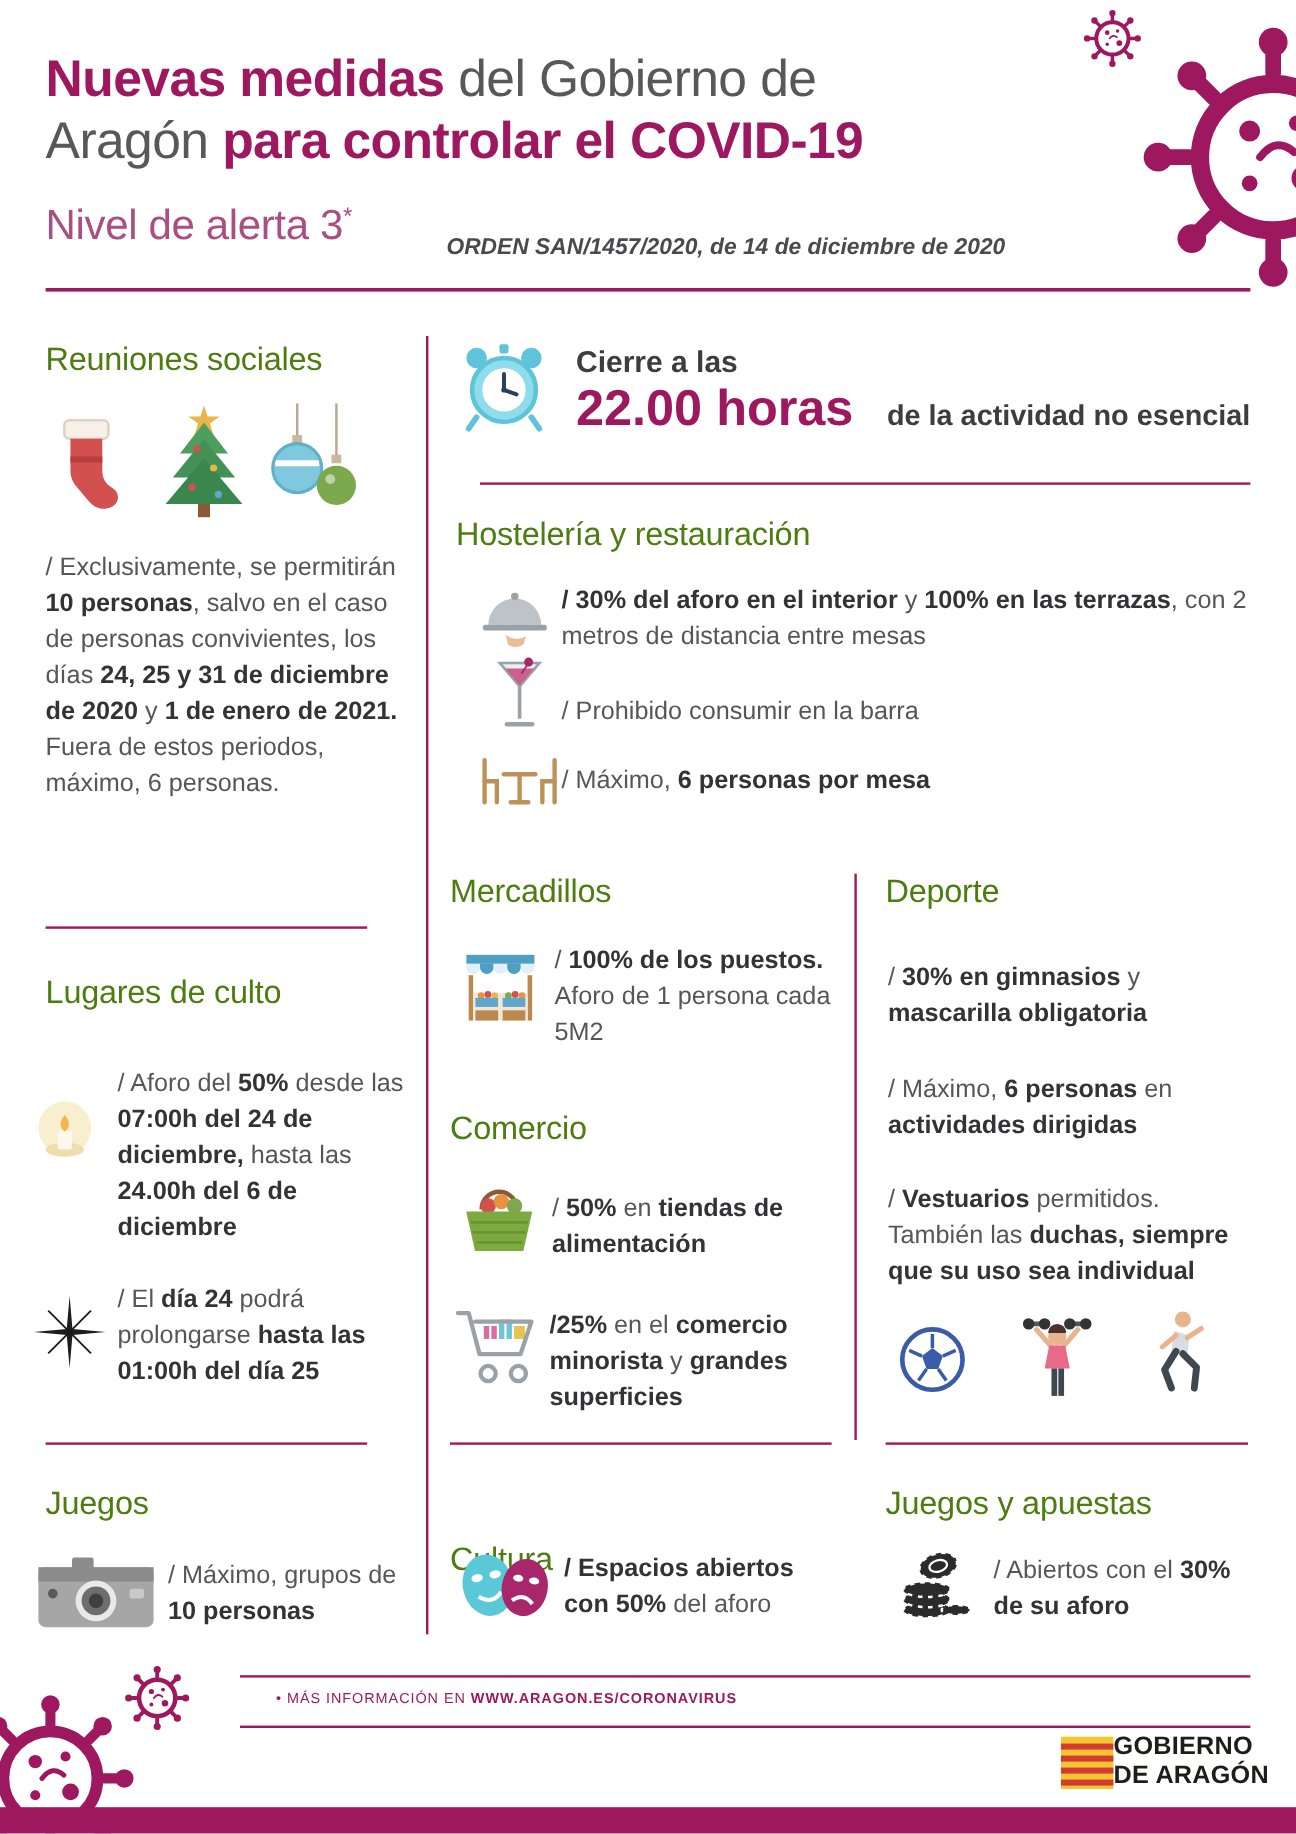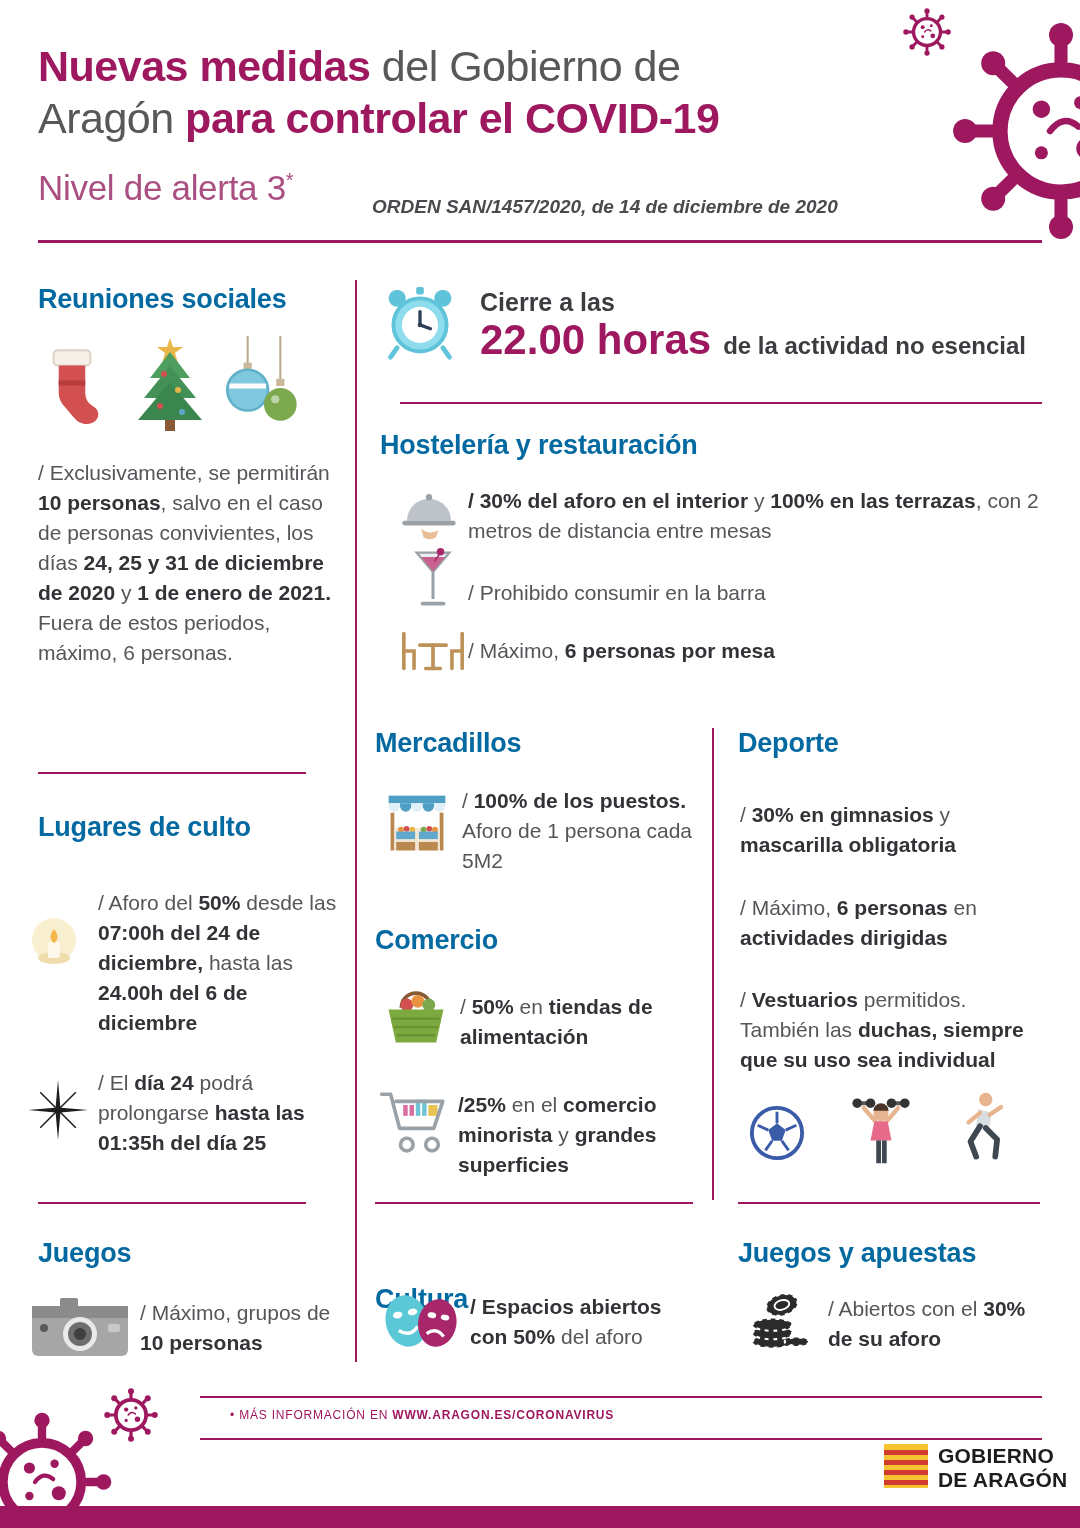--- a/index.html
+++ b/index.html
@@ -9,26 +9,26 @@
     background:#ffffff;overflow:hidden;
     font-family:"Liberation Sans","DejaVu Sans",sans-serif;color:#55555a;
   }
   .abs{position:absolute}
   .title{font-size:43px;line-height:1.22;font-weight:700;letter-spacing:-.5px;white-space:nowrap}
   .mag{color:#9e185f;font-weight:700}
   .gry{color:#58585a;font-weight:400}
   .alert{font-size:35px;color:#aa4f81;letter-spacing:-.3px}
   .alert sup{font-size:20px}
   .order{font-size:19px;font-style:italic;font-weight:700;color:#4a4a4e}
-  .h{font-size:27px;font-weight:700;color:#0369a1;letter-spacing:-.2px}
+  .h{font-size:27px;font-weight:400;color:#4d7c0f;letter-spacing:-.2px}
   .body{font-size:21px;line-height:1.43;color:#55555a}
   .b{font-weight:700;color:#323237}
   .rule{position:absolute;background:#9e185f}
   .banner1{font-size:25px;font-weight:700;color:#3c3c41}
-  .banner2{display:flex;align-items:baseline;gap:12px;white-space:nowrap}
+  .banner2{display:flex;align-items:baseline;gap:28px;white-space:nowrap}
   .banner2 .time{font-size:42px;font-weight:700;color:#9e185f}
   .banner2 .rest{font-size:24px;font-weight:700;color:#3c3c41}
   .finfo{font-size:12px;letter-spacing:.8px;color:#9e185f;white-space:nowrap}
   .finfo .b{color:#9e185f}
   .logo-text{font-size:21px;font-weight:700;line-height:1.12;color:#1d1d1b;letter-spacing:.2px}
   .bottom-bar{position:absolute;left:0;top:1506px;width:1080px;height:22px;background:#9e185f}
   svg{display:block}
 </style>
 </head>
 <body>
@@ -134,21 +134,21 @@
     <path d="M32 17 q7 9 0 14 q-7 -5 0 -14" fill="#f2b64a"></path>
   </svg>
   <div class="abs body" style="left:98px;top:888px;width:248px"><span>/ Aforo del </span><span class="b">50%</span><span>  desde las </span><span class="b">07:00h del 24 de diciembre,</span><span> hasta las </span><span class="b">24.00h del 6 de diciembre</span></div>
 
   <svg class="abs" style="left:28px;top:1080px" width="60" height="60" viewBox="0 0 64 64">
     <polygon points="32,0 34.8,32 32,64 29.2,32" fill="#1d1d1d"></polygon>
     <polygon points="0,32 32,29.2 64,32 32,34.8" fill="#1d1d1d"></polygon>
     <line x1="13" y1="13" x2="51" y2="51" stroke="#1d1d1d" stroke-width="1.6"></line>
     <line x1="51" y1="13" x2="13" y2="51" stroke="#1d1d1d" stroke-width="1.6"></line>
   </svg>
-  <div class="abs body" style="left:98px;top:1068px;width:240px"><span>/ El </span><span class="b">día 24</span><span> podrá prolongarse </span><span class="b">hasta las 01:35h del día 25</span></div>
+  <div class="abs body" style="left:98px;top:1068px;width:240px"><span>/ El </span><span class="b">día 24</span><span> podrá prolongarse </span><span class="b">hasta las 01:00h del día 25</span></div>
 
   <div class="rule" style="left:38px;top:1202px;width:268px;height:2px"></div>
 
   <div class="abs h" style="left:38px;top:1238px">Juegos</div>
   <svg class="abs" style="left:30px;top:1294px" width="100" height="66" viewBox="0 0 100 66">
     <rect x="30" y="4" width="18" height="10" rx="2" fill="#8b8b8b"></rect>
     <rect x="2" y="12" width="96" height="50" rx="6" fill="#a6a6a6"></rect>
     <rect x="2" y="12" width="96" height="12" fill="#8b8b8b"></rect>
     <circle cx="50" cy="40" r="17" fill="#e9e9e9"></circle>
     <circle cx="50" cy="40" r="12" fill="#6e6e6e"></circle>
@@ -343,21 +343,21 @@
   </div>
   <div class="rule" style="left:200px;top:1438px;width:842px;height:2px"></div>
 
   <svg class="abs" style="left:104px;top:1388px;color:#9e185f" width="54" height="54" viewBox="0 0 100 100">
       <use href="#virus"></use>
     </svg>
   <svg class="abs" style="left:-28px;top:1412px;color:#9e185f" width="140" height="140" viewBox="0 0 100 100">
       <use href="#virus"></use>
     </svg>
 
-  <div class="abs" style="left:884px;top:1444px;display:flex;align-items:flex-start;gap:10px">
+  <div class="abs" style="left:884px;top:1444px;display:flex;align-items:flex-end;">
     <svg width="44" height="44" viewBox="0 0 44 44">
       <rect width="44" height="44" fill="#f4c431"></rect>
       <rect y="6" width="44" height="5" fill="#d23b2f"></rect>
       <rect y="16" width="44" height="5" fill="#d23b2f"></rect>
       <rect y="26" width="44" height="5" fill="#d23b2f"></rect>
       <rect y="36" width="44" height="5" fill="#d23b2f"></rect>
     </svg>
     <div class="logo-text">
       <div>GOBIERNO</div>
       <div>DE ARAGÓN</div>

